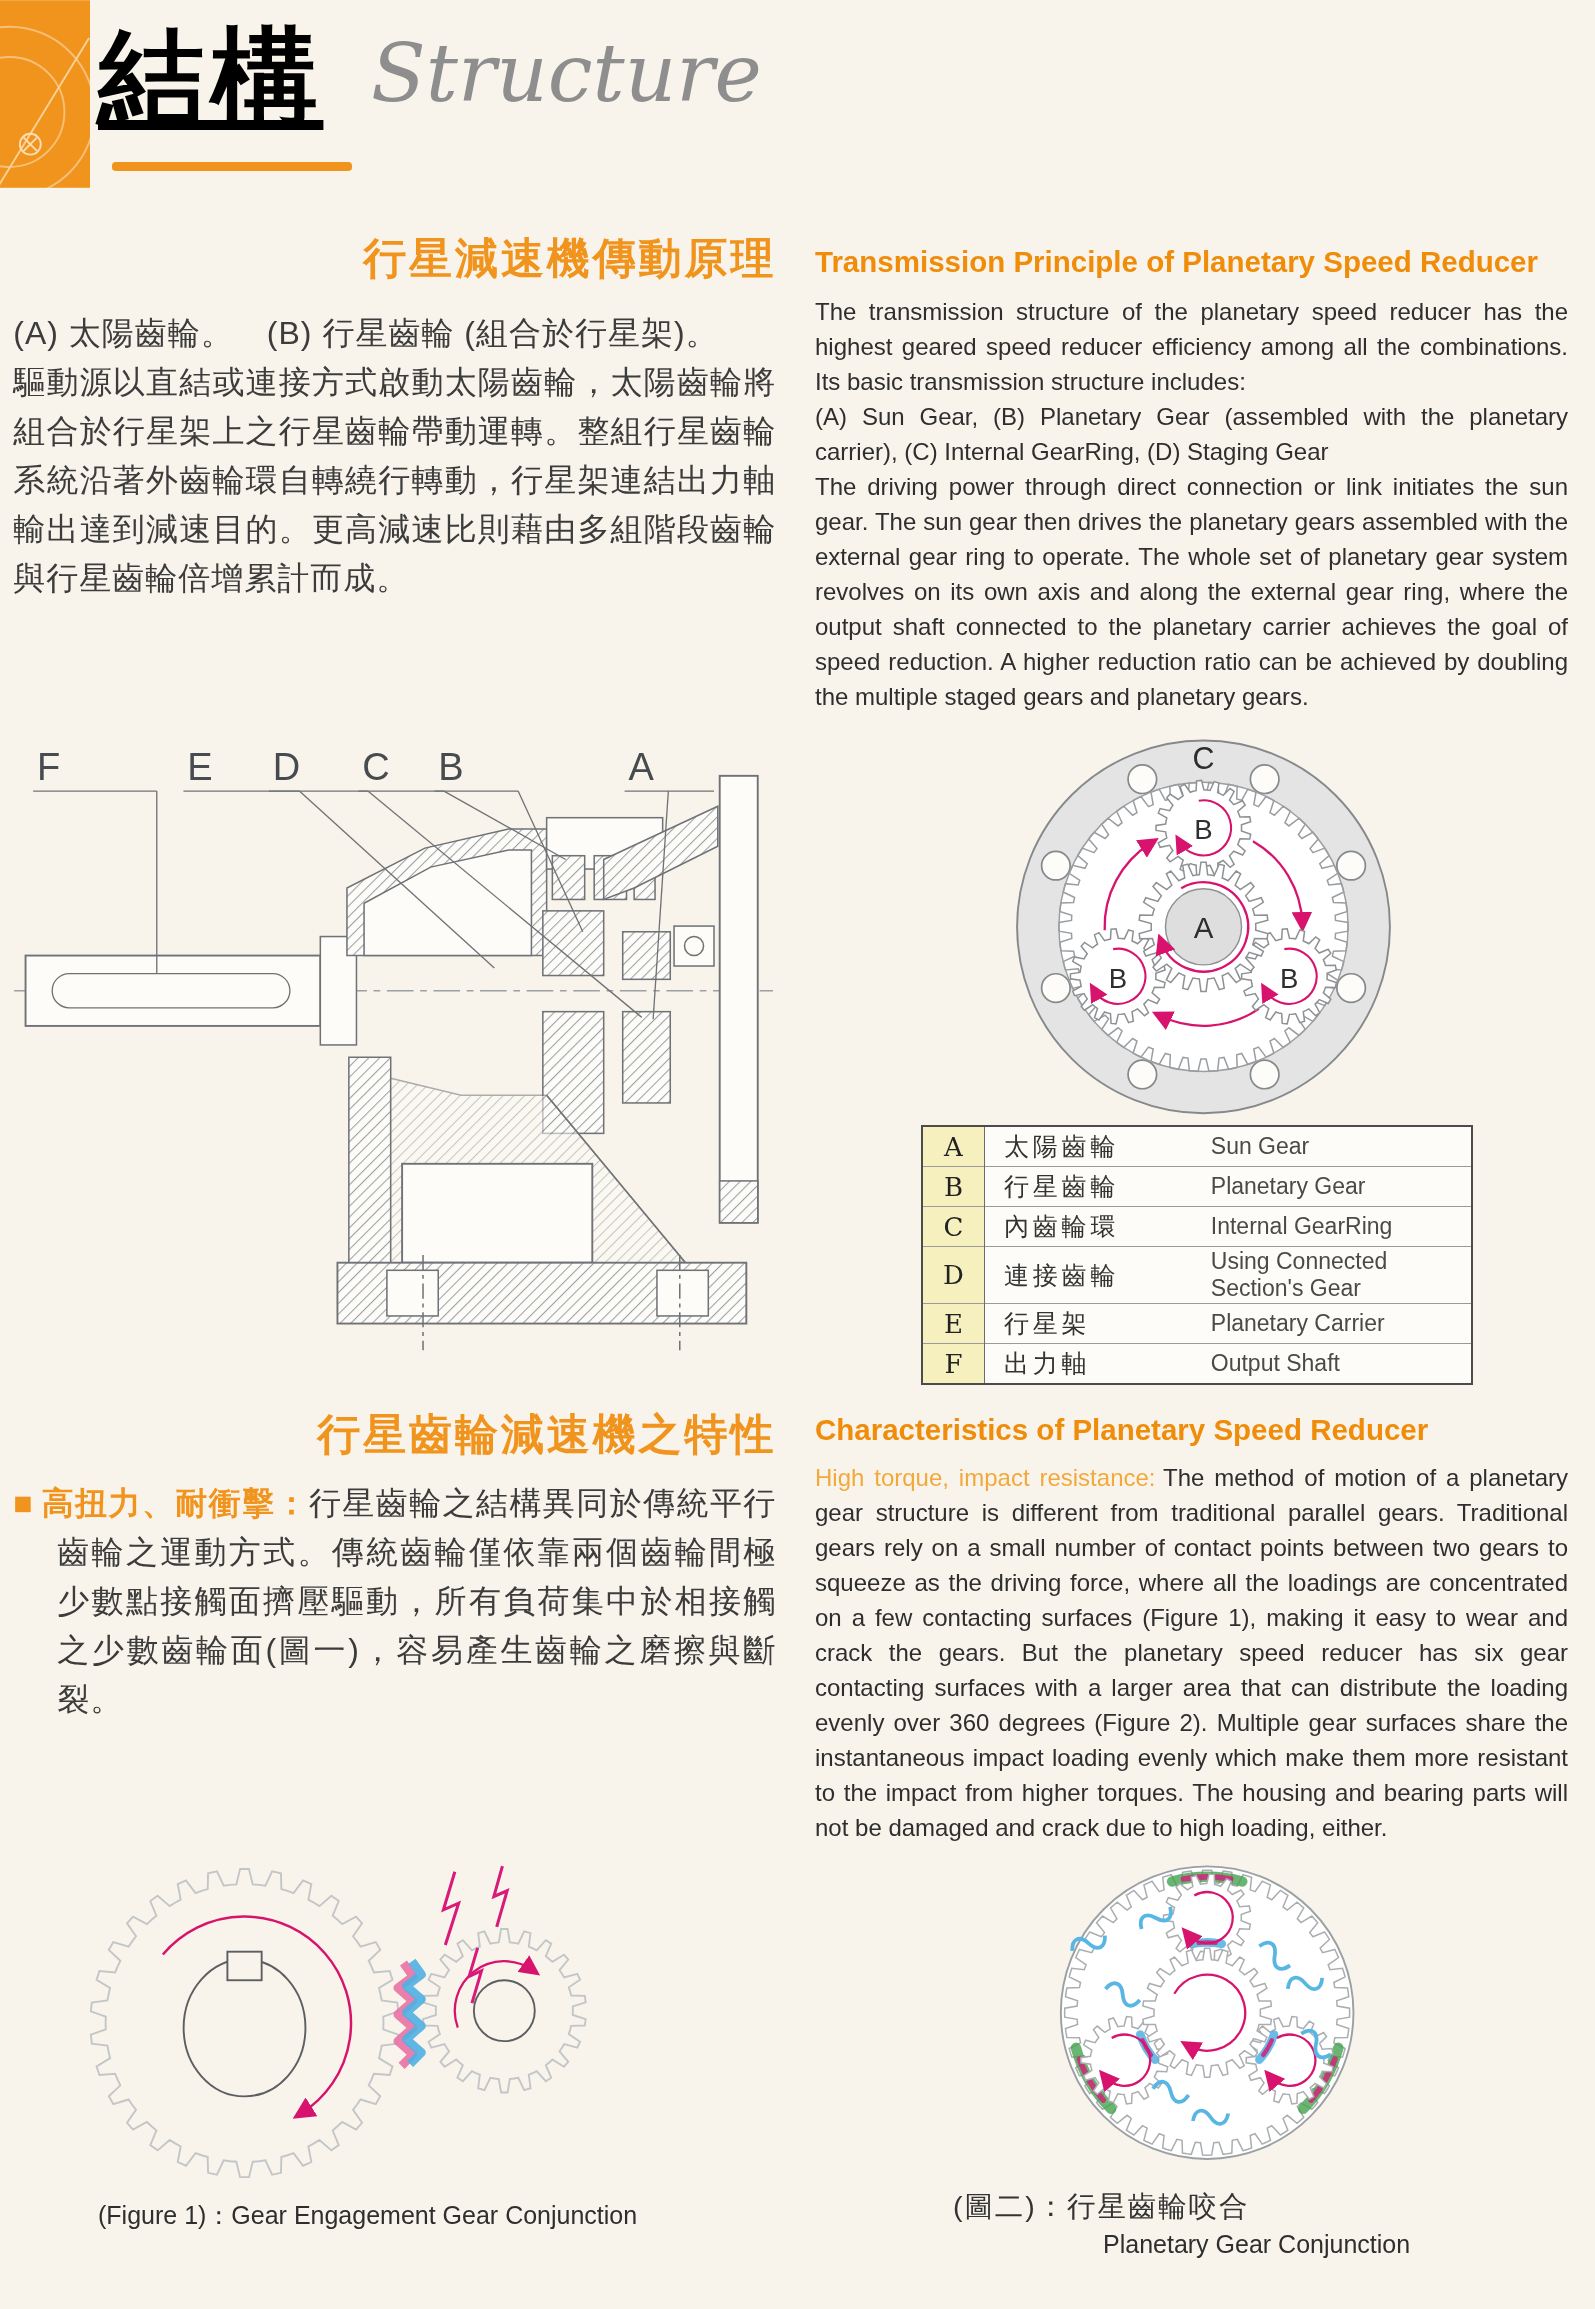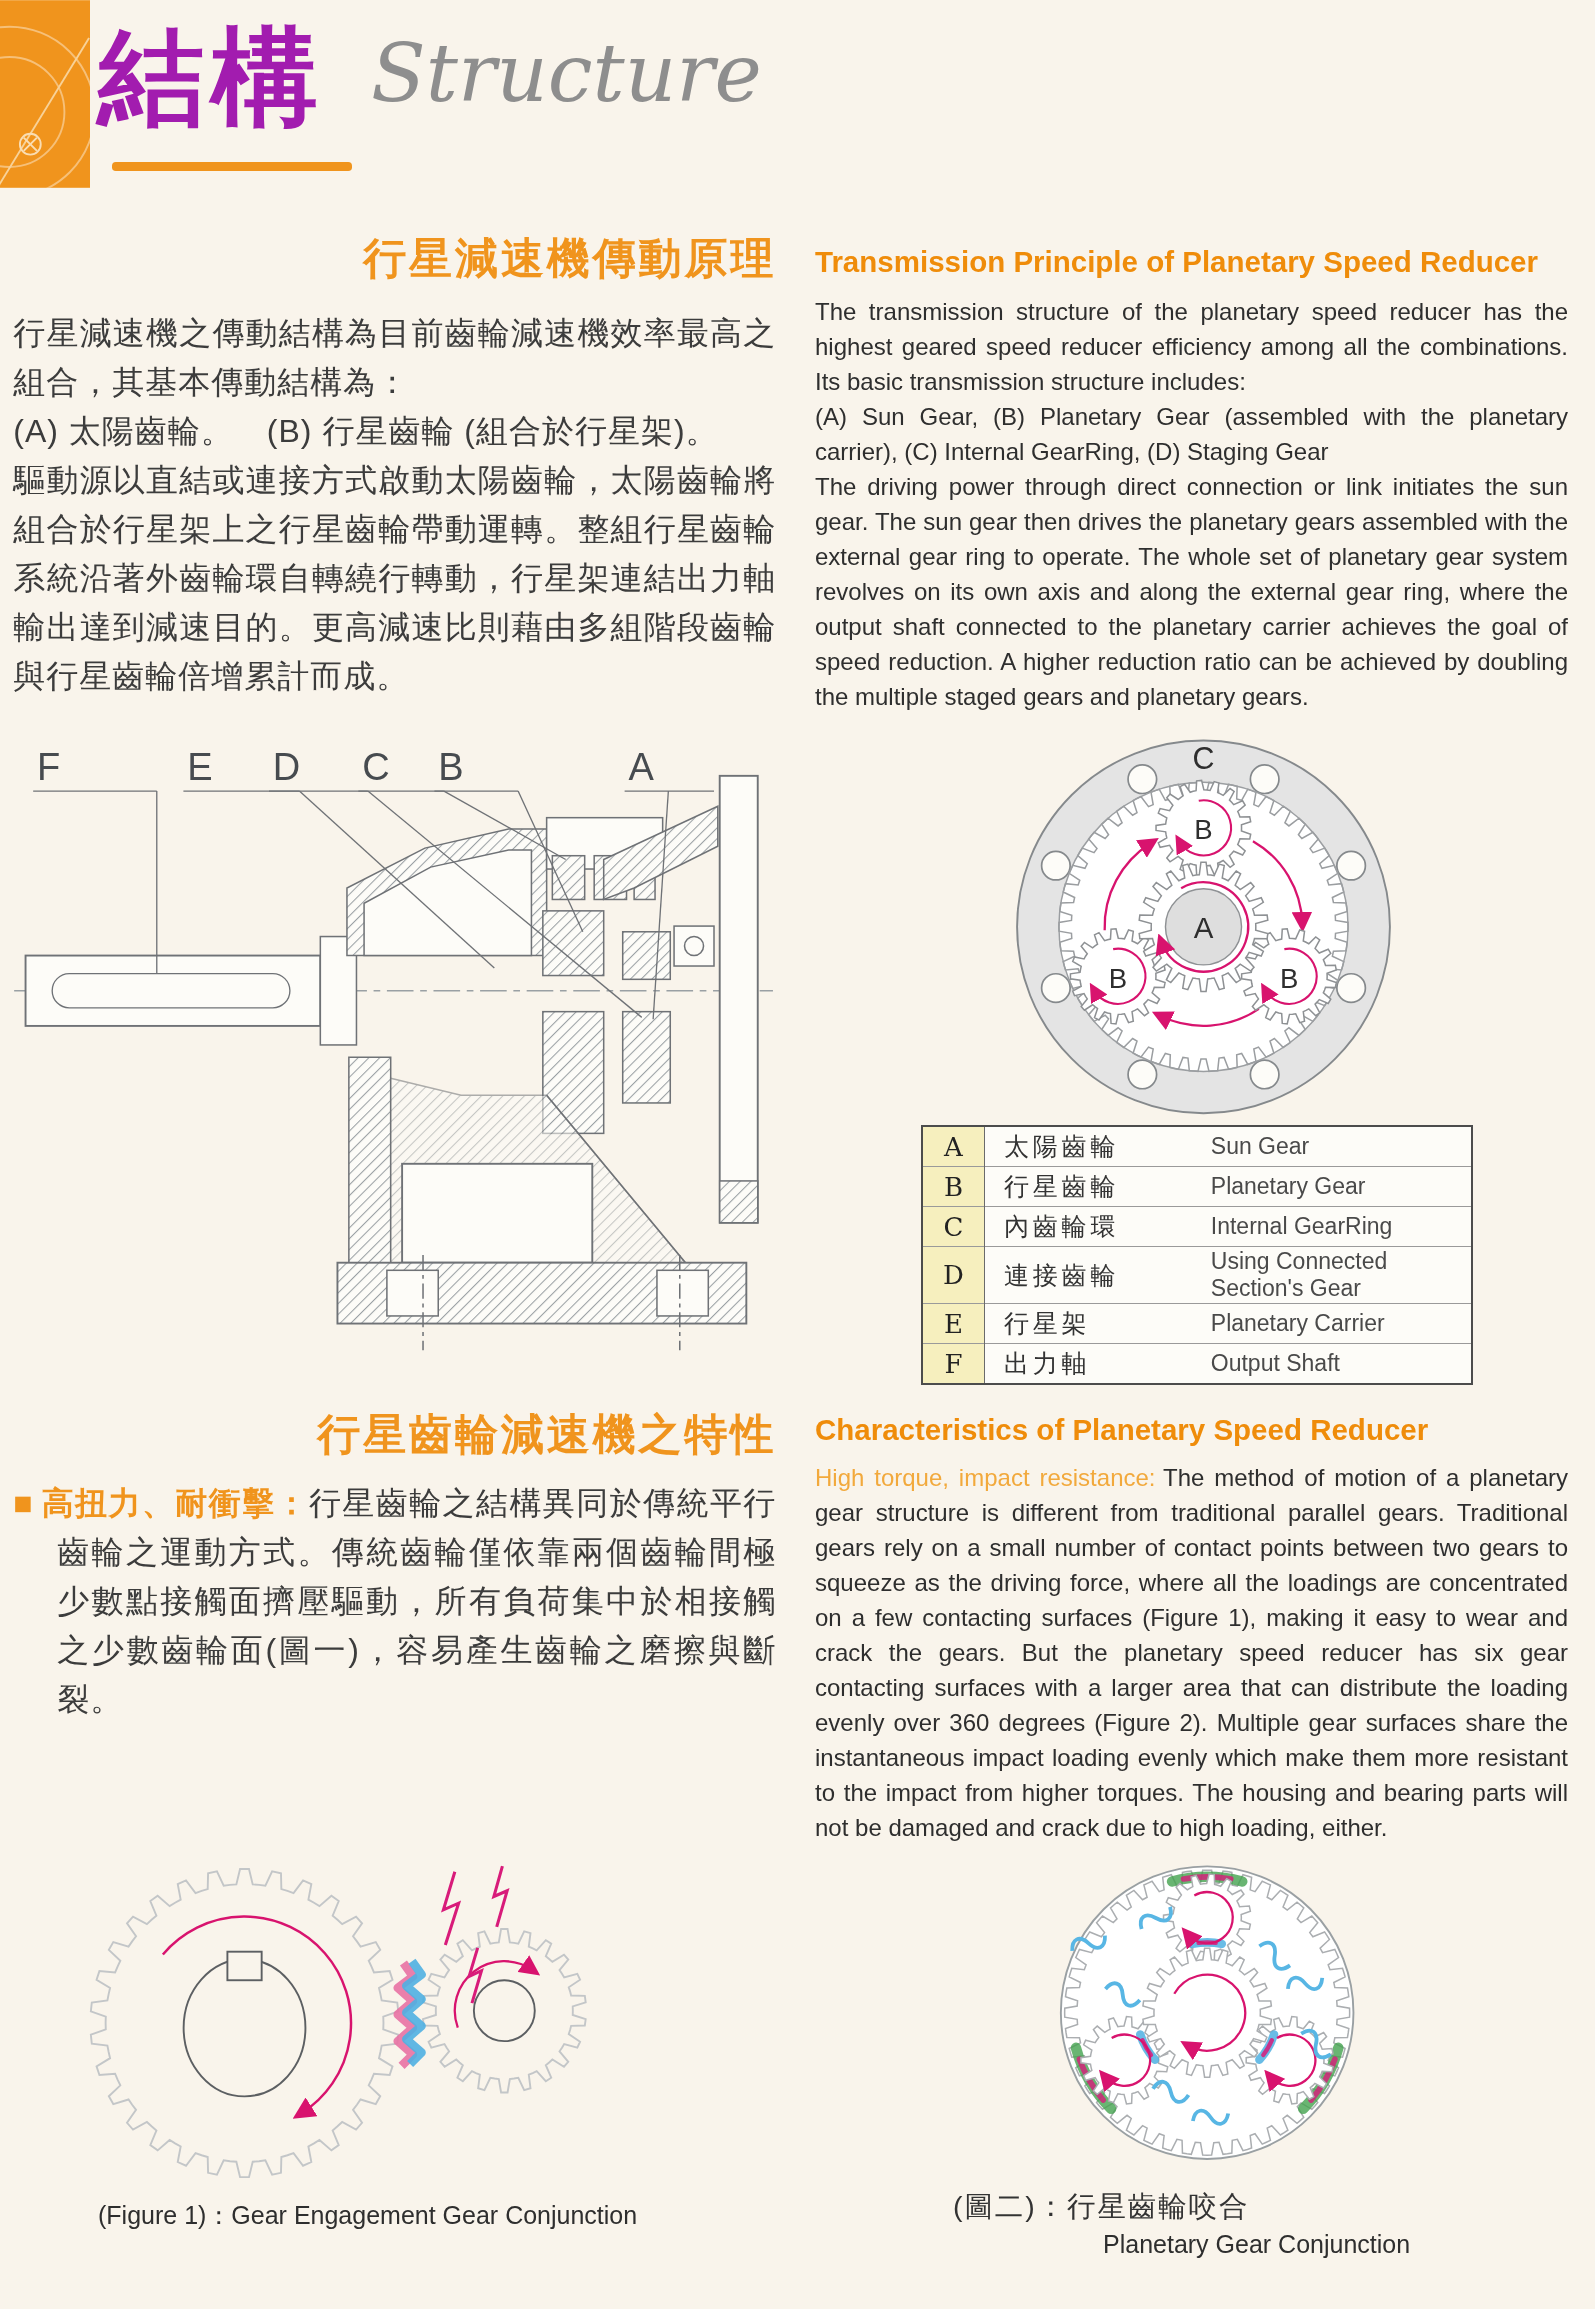--- a/index.html
+++ b/index.html
@@ -1,20 +1,20 @@
 <!DOCTYPE html>
 <html style="font-size:15px"><head>
 <meta charset="utf-8">
 <style>
   html,body{margin:0;padding:0;}
   .page{position:relative;width:1595px;height:2309px;background:#f9f4eb;overflow:hidden;
         font-family:"Liberation Sans",sans-serif;color:#3c3c3c;}
   
-  .hdr-zh{position:absolute;left:98px;top:0px;font-size:107px;font-weight:700;color:#a21caf;
-          letter-spacing:5.7px;line-height:1.45;}
+  .hdr-zh{position:absolute;left:98px;top:0px;font-size:107px;font-weight:700;color:#000000;
+          letter-spacing:5.7px;line-height:1.45;text-decoration:underline;}
   .hdr-underline{position:absolute;left:112px;top:162px;width:240px;height:8.6px;background:#f0941d;border-radius:3.8px;}
   .hdr-en{position:absolute;left:371px;top:27px;font-size:80px;font-style:italic;color:#8e8e8e;
           font-family:"DejaVu Serif",serif;}
   
   .t-zh{margin:0;font-size:43px;font-weight:700;color:#f0941d;letter-spacing:2.9px;text-align:right;}
   .t-en{margin:0;font-size:29.5px;font-weight:700;color:#ef8c0a;}
   
   .zh-body{font-size:32px;line-height:49px;color:#3c3c3c;text-align:justify;letter-spacing:1px;}
   .zh-body p{margin:0;}
   .en-body{font-size:24px;line-height:35px;color:#2e2e2e;text-align:justify;}
@@ -58,21 +58,20 @@
       <line x1="39" y1="145" x2="25" y2="159" stroke="#fbe6c4"></line>
     </g>
   </svg>
   <div class="hdr-zh">結構</div>
   <div class="hdr-underline"></div>
   <div class="hdr-en">Structure</div>
 
   <div class="abs s1L" style="left:13.3px;top:230px;width:763px;">
     <h2 class="t-zh">行星減速機傳動原理</h2>
     <div class="zh-body">
-      <p>行星減速機之傳動結構為目前齒輪減速機效率最高之組合，其基本傳動結構為：</p>
       <p>(A) 太陽齒輪。　(B) 行星齒輪 (組合於行星架)。</p>
       <p>驅動源以直結或連接方式啟動太陽齒輪，太陽齒輪將組合於行星架上之行星齒輪帶動運轉。整組行星齒輪系統沿著外齒輪環自轉繞行轉動，行星架連結出力軸輸出達到減速目的。更高減速比則藉由多組階段齒輪與行星齒輪倍增累計而成。</p>
     </div>
   </div>
 
   <div class="abs s1R" style="left:815px;top:245px;width:753px;">
     <h2 class="t-en">Transmission Principle of Planetary Speed Reducer</h2>
     <div class="en-body">
       <p>The transmission structure of the planetary speed reducer has the highest geared speed reducer efficiency among all the combinations. Its basic transmission structure includes:</p>
       <p>(A) Sun Gear, (B) Planetary Gear (assembled with the planetary carrier), (C) Internal GearRing, (D) Staging Gear</p>

